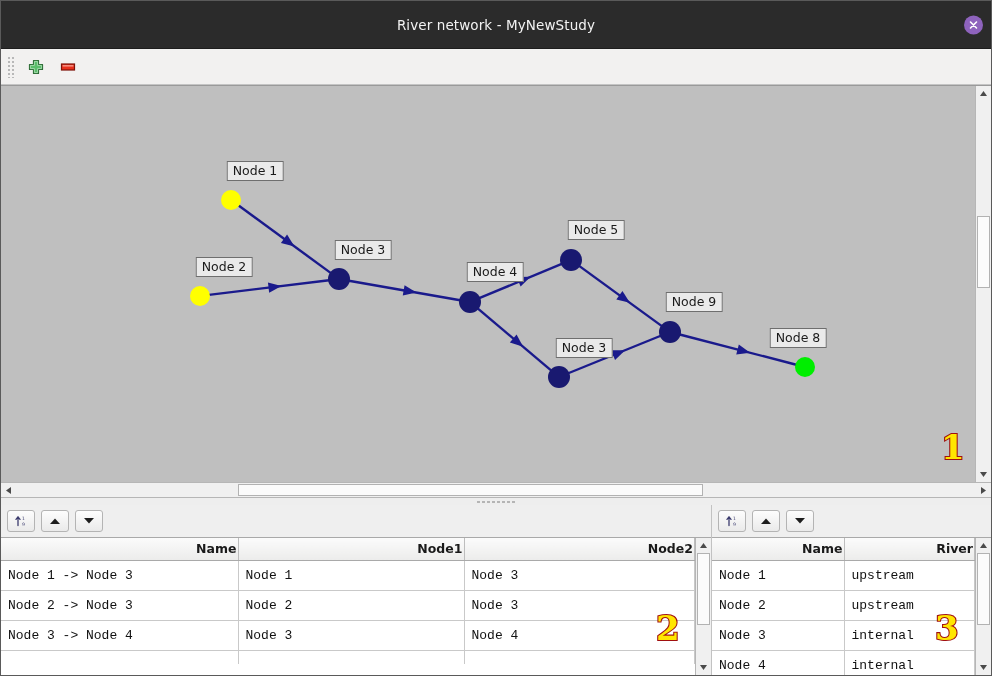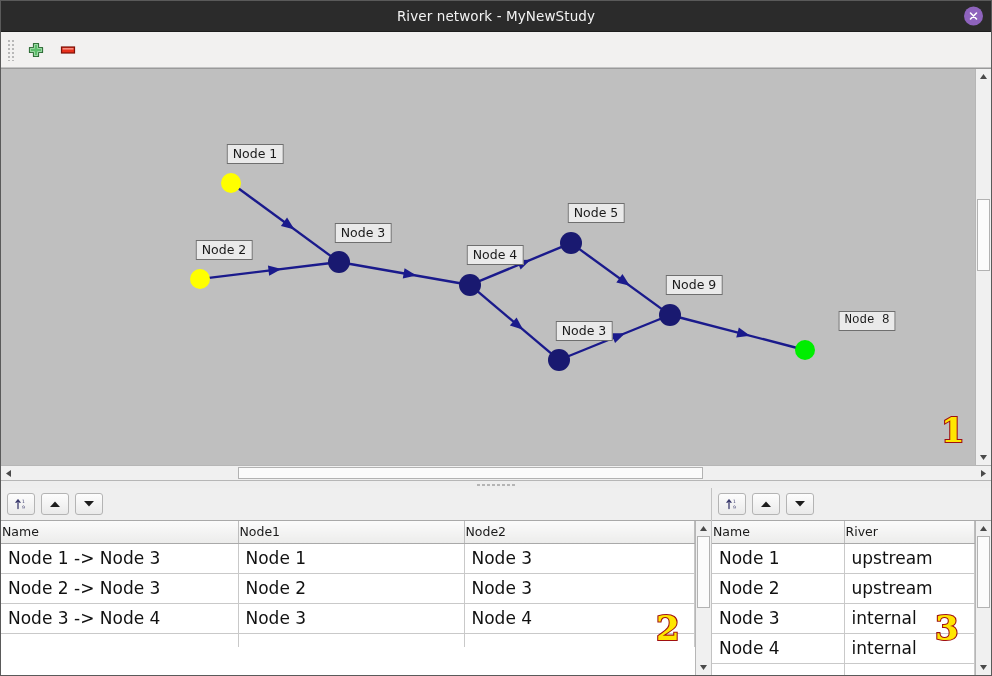--- a/index.html
+++ b/index.html
@@ -14,21 +14,21 @@
   .window {
     position: relative;
     width: 992px; height: 676px;
     background: #efefef;
     border: 1px solid #5a5a5a;
     display: flex; flex-direction: column;
   }
 
   
   .titlebar {
-    height: 31px; flex: none;
+    height: 48px; flex: none;
     background: #2b2b2b;
     color: #f2f2f2;
     display: flex; align-items: center; justify-content: center;
     position: relative;
     font-size: 13.5px;
     border-bottom: 1px solid #1d1d1d;
   }
   .titlebar .title { letter-spacing: .1px; }
   .close-btn {
     position: absolute; right: 8px; top: 50%;
@@ -177,36 +177,37 @@
     min-height: 0;
     background: #ffffff;
     border-top: 1px solid #a9a9a9;
   }
   .table-scroll { flex: 1 1 auto; overflow: hidden; position: relative; }
   table { width: 100%; border-collapse: collapse; table-layout: fixed; }
   th {
     background: linear-gradient(#fbfbfb, #ececeb);
     border-right: 1px solid #bdbdbd;
     border-bottom: 1px solid #a9a9a9;
-    font-weight: 400;
+    font-weight: 700;
     font-size: 12.5px;
     color: #1a1a1a;
     height: 22px;
-    text-align: left;
+    text-align: right;
   }
   td {
     border-right: 1px solid #c9c9c9;
     border-bottom: 1px solid #c9c9c9;
-    font-size: 17px;
+    font-size: 13px;
     color: #111;
     height: 30px;
     padding: 0 0 0 7px;
     background: #ffffff;
     white-space: nowrap;
     overflow: hidden;
+    font-family: Liberation Mono, monospace;
   }
   tr.filler td { height: 14px; border-bottom: none; }
 </style>
 </head>
 <body>
 
 <div class="window">
 
   <div class="titlebar">
     <span class="title">River network - MyNewStudy</span>
@@ -262,21 +263,21 @@
           <circle cx="804" cy="281" r="10" fill="#00ee00"></circle>
         </svg>
 
     <div class="nodelabel" style="left: 254px; top: 85px;">Node 1</div>
         <div class="nodelabel" style="left: 223px; top: 181px;">Node 2</div>
         <div class="nodelabel" style="left: 362px; top: 164px;">Node 3</div>
         <div class="nodelabel" style="left: 494px; top: 186px;">Node 4</div>
         <div class="nodelabel" style="left: 595px; top: 144px;">Node 5</div>
         <div class="nodelabel" style="left: 583px; top: 262px;">Node 3</div>
         <div class="nodelabel" style="left: 693px; top: 216px;">Node 9</div>
-        <div class="nodelabel" style="left: 866px; top: 252px; font-family: Liberation Mono, monospace;">Node 8</div>
+        <div class="nodelabel" style="left: 797px; top: 252px;">Node 8</div>
         <div class="annot" style="left: 940px; top: 344px;">1</div>
       </div>
     <div class="vsb">
       <div class="sb-btn">
         <svg width="9" height="7" viewBox="0 0 9 7">
             <path d="M4.5 1 L8 6 L1 6 Z" fill="#4a4a4a"></path>
           </svg>
       </div>
       <div class="sb-track">
         <div class="sb-thumb" style="top:115px;height:72px;"></div>

